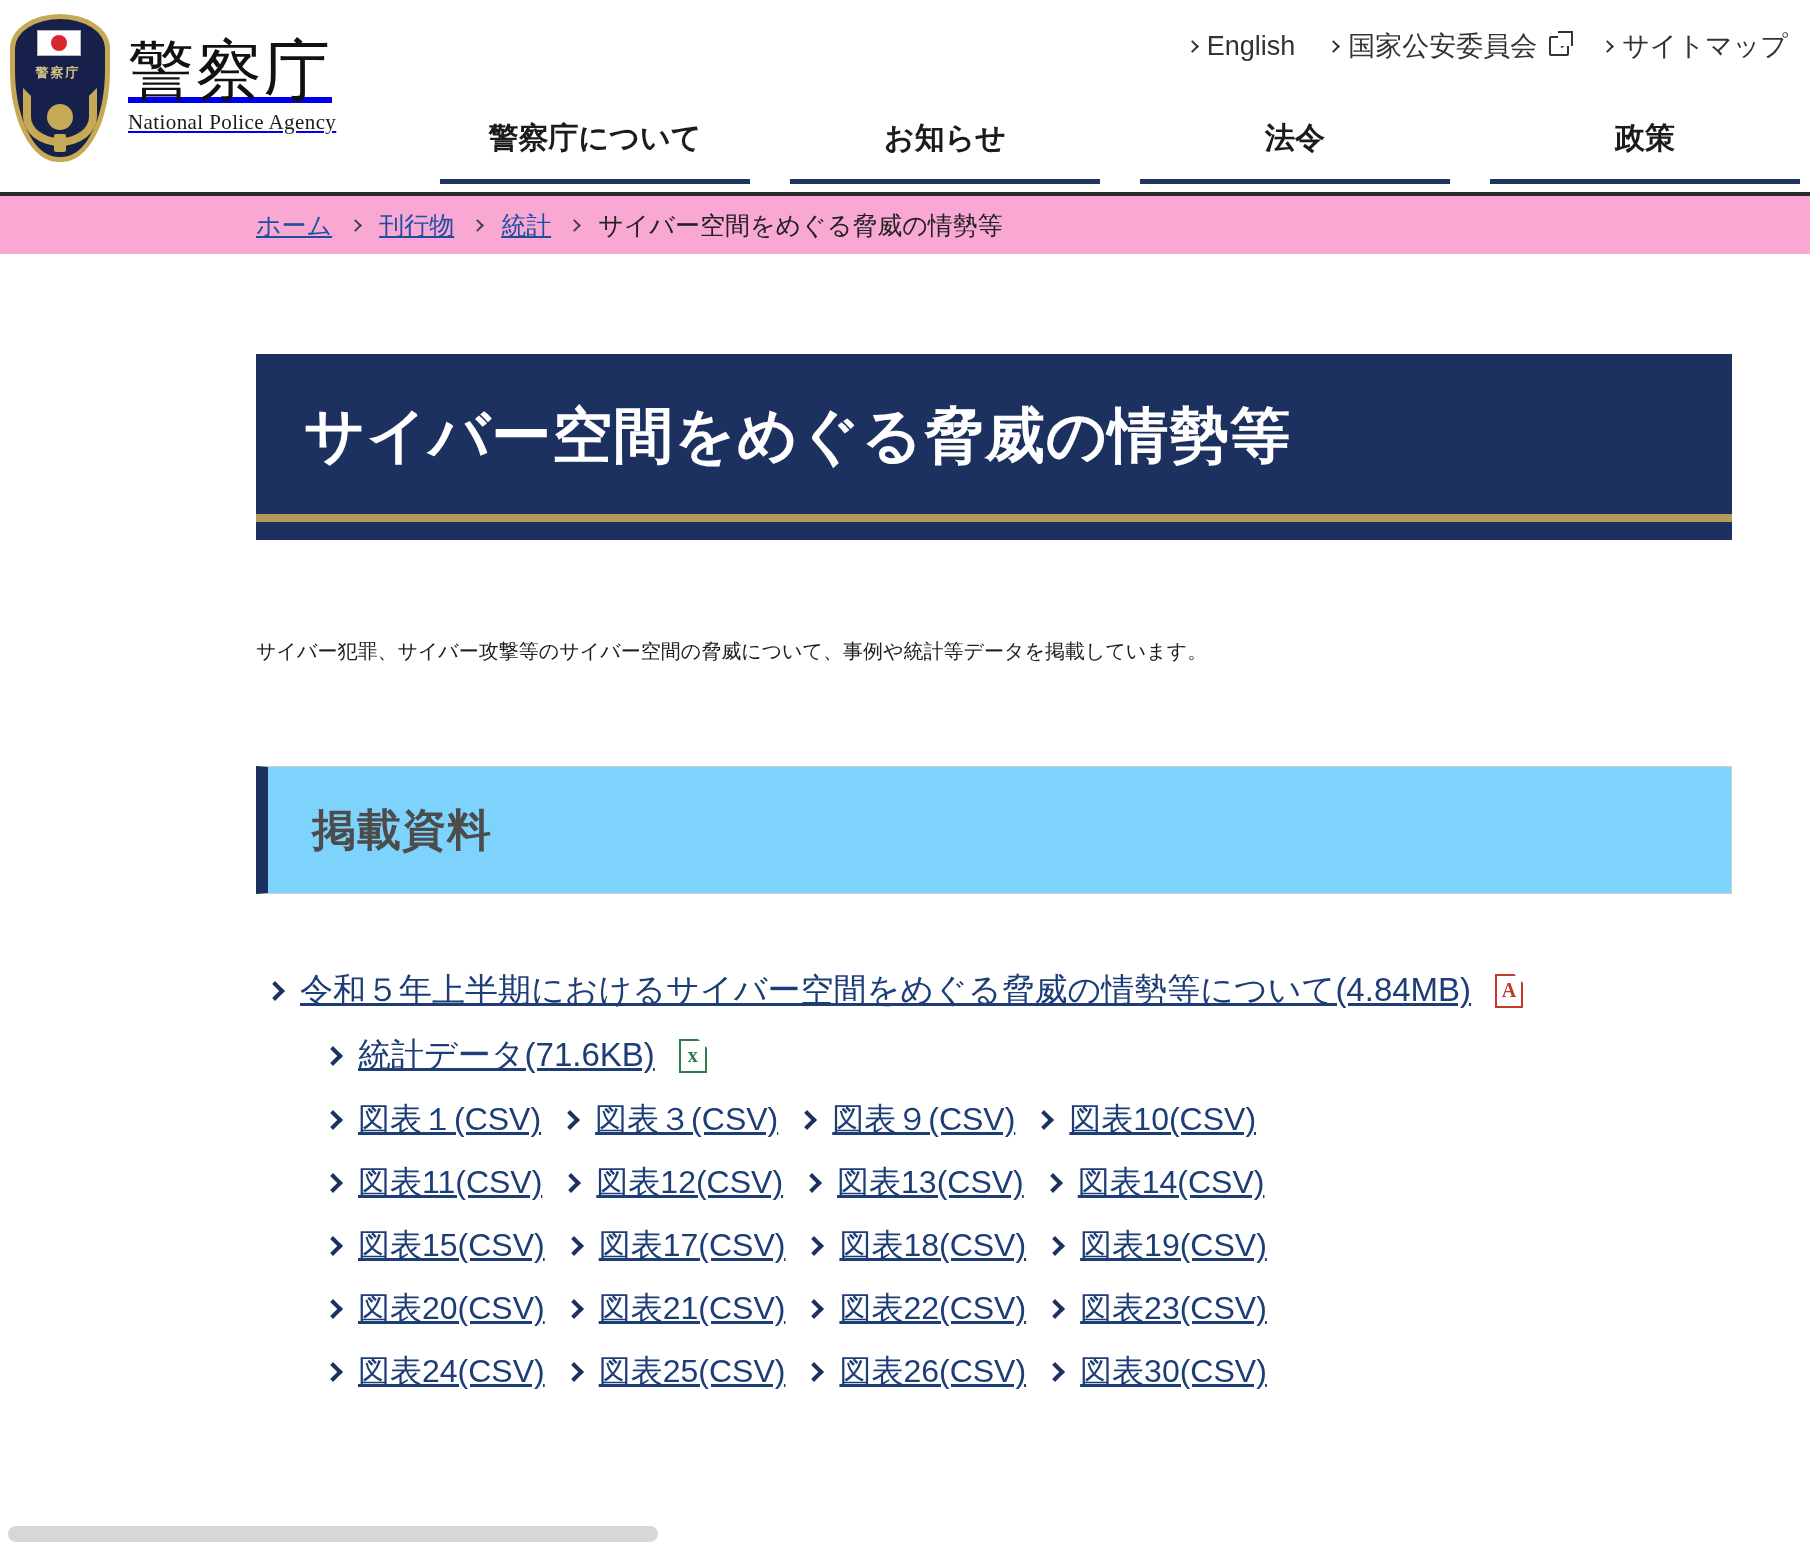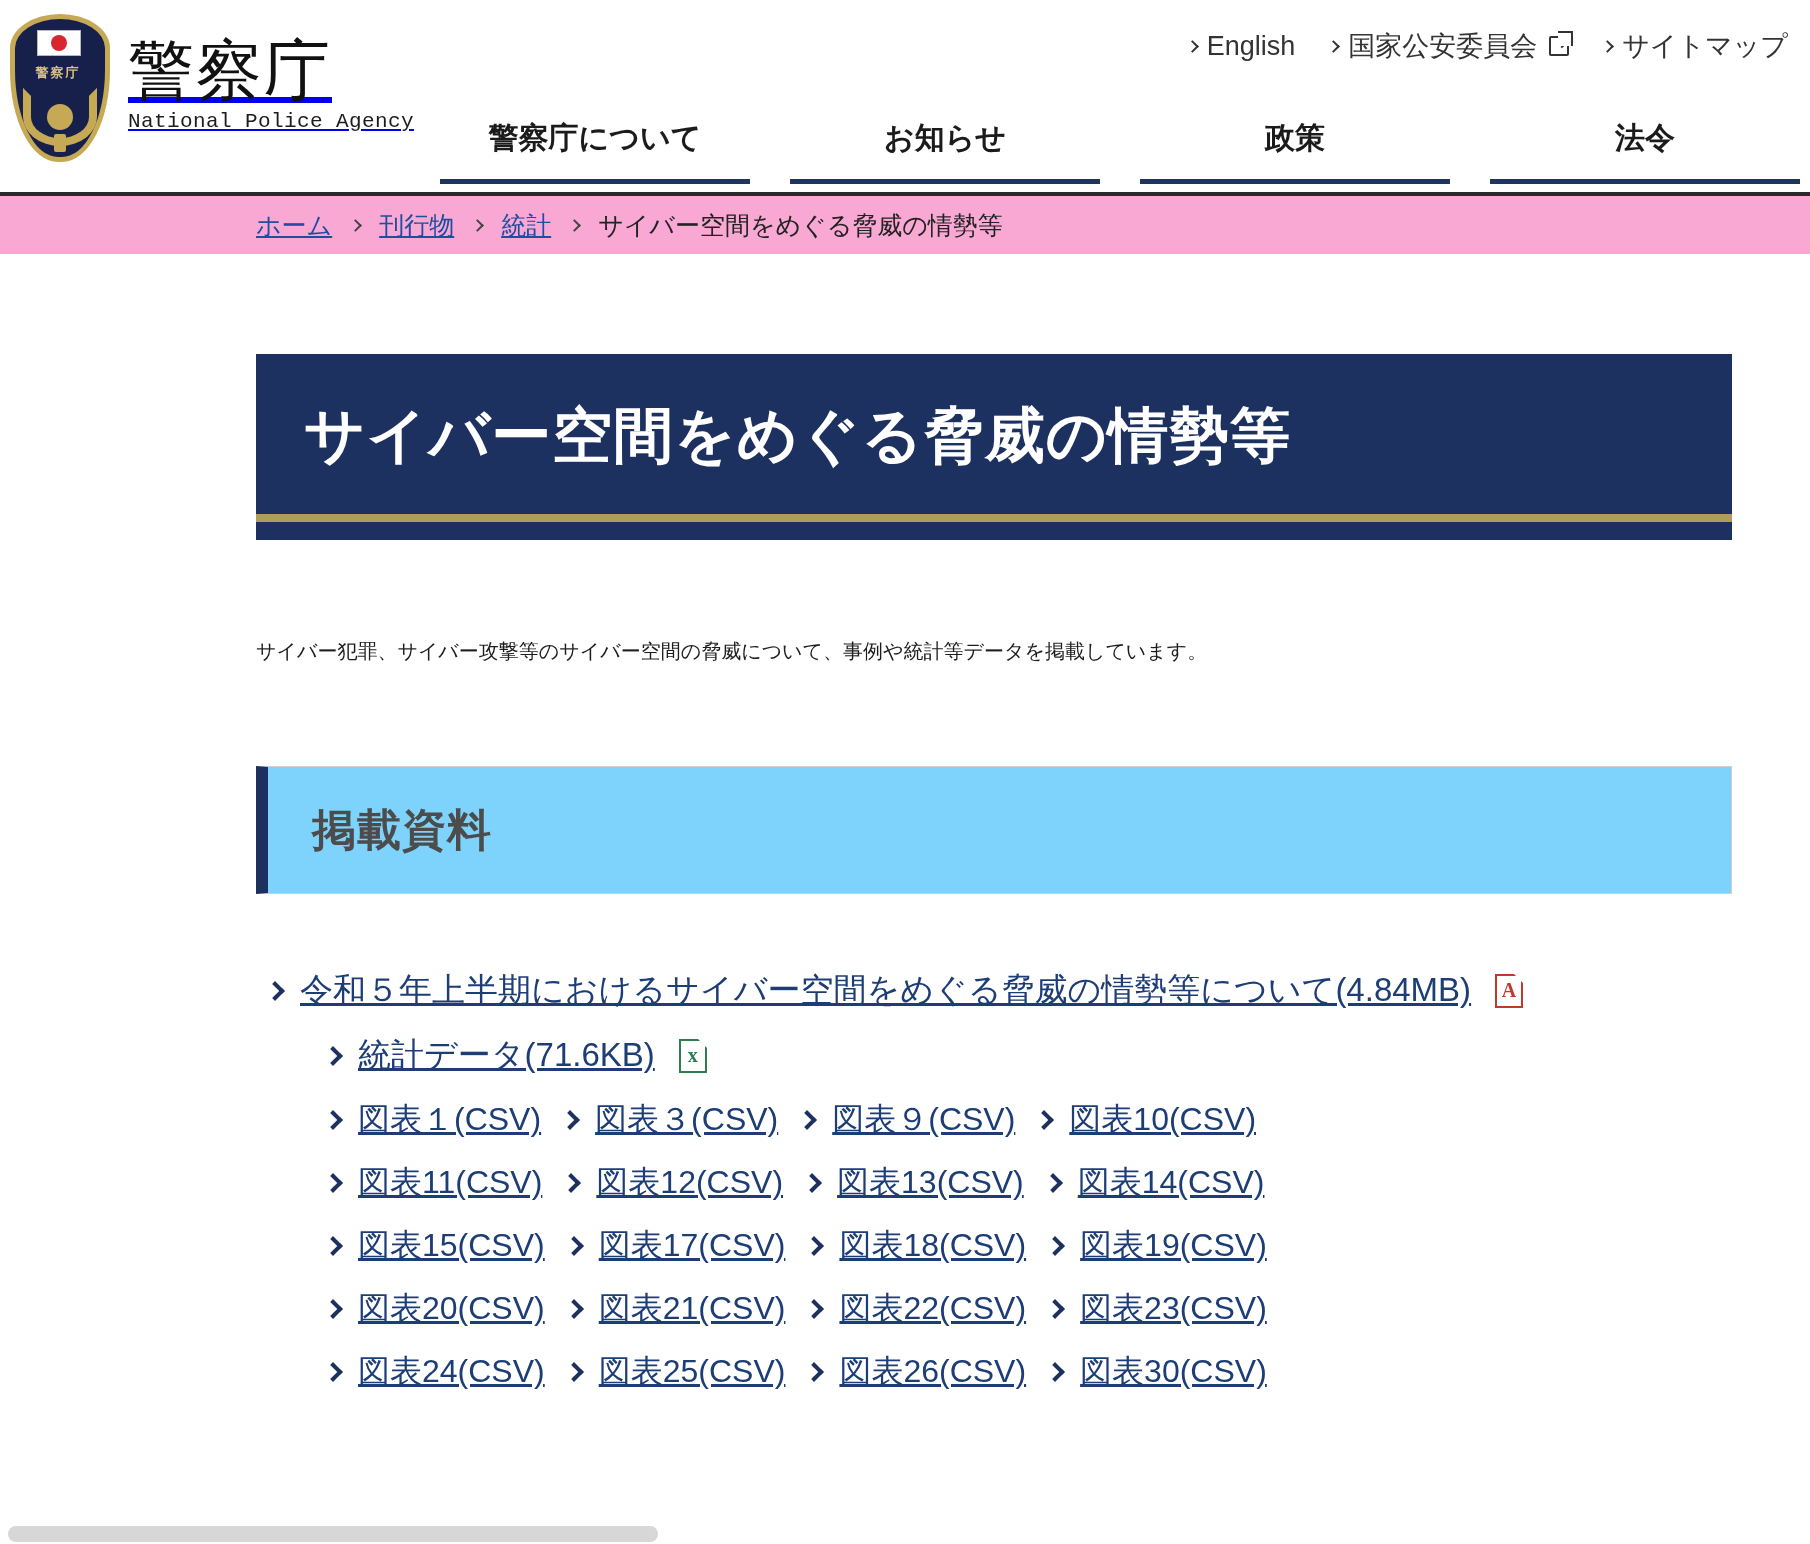--- a/index.html
+++ b/index.html
@@ -97,21 +97,21 @@
 
   .brand-text { margin-left: 16px; padding-top: 26px; }
   .brand-jp {
     font-family: "Liberation Serif", "DejaVu Serif", serif;
     font-size: 66px;
     line-height: 1.0;
     color: #111111;
     letter-spacing: 2px;
   }
   .brand-en {
-    font-family: Liberation Mono, monospace;
+    font-family: Liberation Serif, serif;
     font-size: 21px;
     color: #1c1c1c;
     margin-top: 6px;
     letter-spacing: 0.4px;
   }
 
   
   .util-nav {
     position: absolute;
     right: 22px;
@@ -393,22 +393,22 @@
     </a>
     <a class="util-item" href="#">
       <span class="chev"></span>
       <span>サイトマップ</span>
     </a>
   </div>
 
   <nav class="main-nav">
     <a class="nav-item" href="#">警察庁について</a>
     <a class="nav-item" href="#">お知らせ</a>
+    <a class="nav-item" href="#">法令</a>
     <a class="nav-item" href="#">政策</a>
-    <a class="nav-item" href="#">法令</a>
   </nav>
 </div>
 
 <div class="breadcrumb-bar">
   <a class="bc-link" href="#">ホーム</a>
   <span class="bc-sep"></span>
   <a class="bc-link" href="#">刊行物</a>
   <span class="bc-sep"></span>
   <a class="bc-link" href="#">統計</a>
   <span class="bc-sep"></span>

